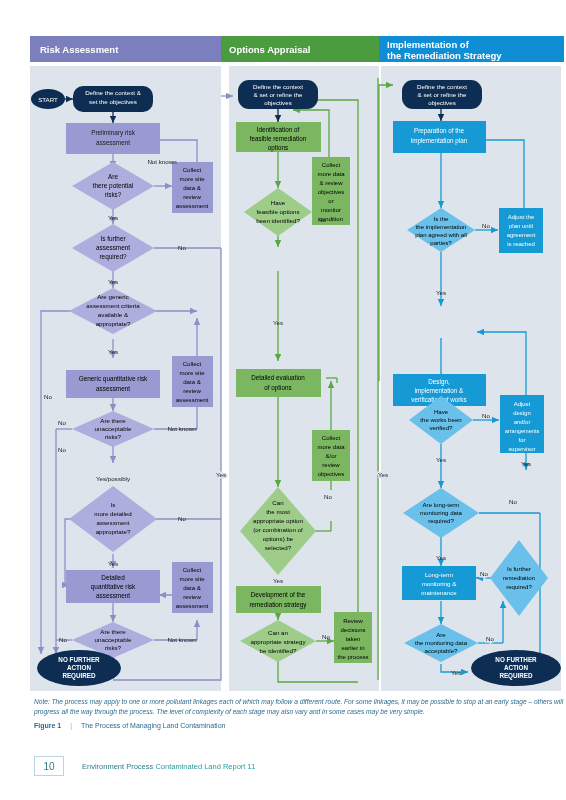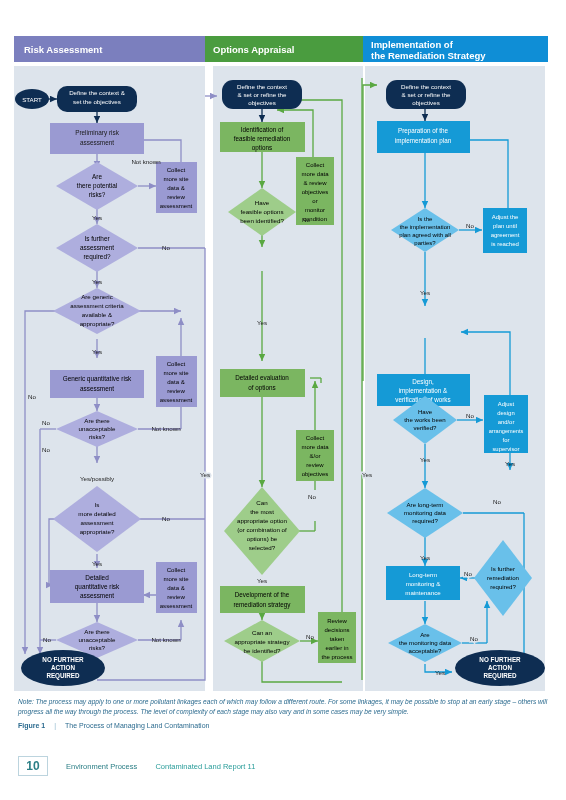--- a/index.html
+++ b/index.html
@@ -1,27 +1,27 @@
 <!DOCTYPE html>
 <html><head>
 <meta charset="utf-8">
 <style>
   html,body{margin:0;padding:0;background:#ffffff;}
   body{width:566px;height:800px;position:relative;font-family:"Liberation Sans",sans-serif;overflow:hidden;}
-  #page{position:absolute;left:0;top:0;width:496px;height:800px;background:#ffffff;}
+  #page{position:absolute;left:16px;top:0;width:496px;height:800px;background:#ffffff;}
   svg{display:block;}
   .hdr-text{font-weight:bold;font-size:9.5px;fill:#ffffff;}
   .note{position:absolute;left:18px;top:697px;width:530px;font-style:italic;font-size:6.6px;line-height:1.55;color:#2c6b8f;}
   .figline{position:absolute;left:18px;top:722px;font-size:7px;color:#2c6b8f;}
   .figline b{font-weight:bold;}
   .figline .sep{display:inline-block;padding:0 9px;color:#8fb6cc;}
   .footer{position:absolute;left:18px;top:756px;display:flex;align-items:center;}
-  .pagebox{width:28px;height:18px;border:1px solid #bcd4de;display:flex;align-items:center;justify-content:center;font-size:12px;font-weight:bold;color:#2c7f86;}
+  .pagebox{width:28px;height:18px;border:1px solid #bcd4de;display:flex;align-items:center;justify-content:center;font-size:10px;font-weight:normal;color:#2c7f86;}
   .footer-text{margin-left:18px;font-size:7.5px;color:#2c7f86;}
-  .footer-text .b2{color:#2a9d9a;margin-left:16px;}
+  .footer-text .b2{color:#2a9d9a;}
 </style>
 </head>
 <body>
 
 <div id="page">
 
   <svg id="diagram" width="566" height="695" viewBox="0 0 566 695">
     <defs>
       <marker id="ar-p" markerWidth="7" markerHeight="7" refX="5.6" refY="2.6" orient="auto">
         <path d="M0,0 L5.6,2.6 L0,5.2 z" fill="#8e8ec6"></path>

